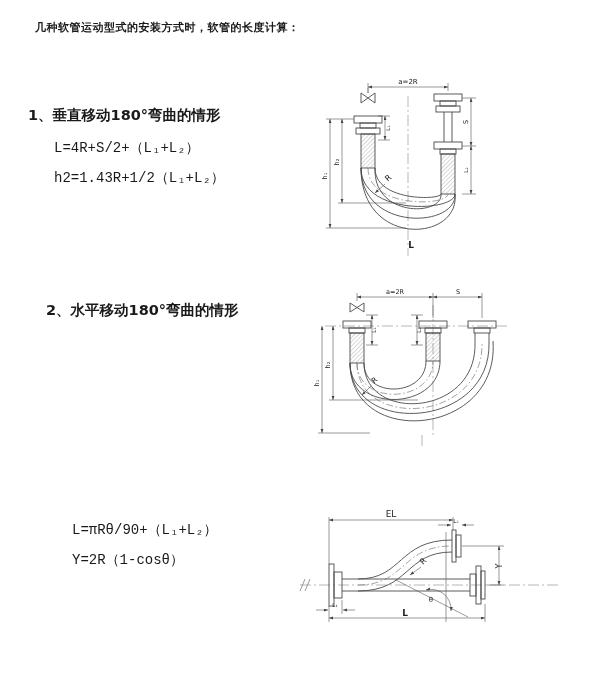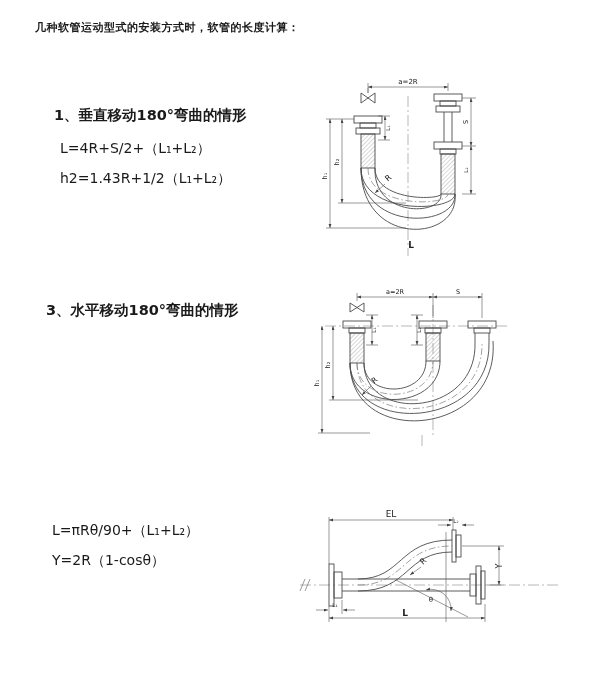--- a/index.html
+++ b/index.html
@@ -7,22 +7,22 @@
     width:600px;height:675px;position:relative;background:#ffffff;
     font-family:"DejaVu Sans","Liberation Sans",sans-serif;color:#1a1a1a;
     overflow:hidden;
   }
   .page-title{
     position:absolute;left:35px;top:20px;font-size:11px;font-weight:bold;
     letter-spacing:.5px;white-space:nowrap;
   }
   .section{position:absolute;white-space:nowrap;}
   .sec-heading{font-size:14.5px;font-weight:bold;margin:0 0 8px 0;}
-  .formula{font-size:14px;line-height:30px;margin-left:6px;}
-  #sec1{left:54px;top:106px;}
+  .formula{font-size:14px;line-height:30px;margin-left:26px;font-family:Liberation Mono, monospace;}
+  #sec1{left:28px;top:106px;}
   #sec2{left:46px;top:301px;}
   #sec3{left:46px;top:515px;}
   svg{position:absolute;overflow:visible;}
   #dia1{left:310px;top:70px;}
   #dia2{left:310px;top:285px;}
   #dia3{left:298px;top:500px;}
   .obj{stroke:#4a4a4a;stroke-width:.9;fill:none;}
   .objf{stroke:#4a4a4a;stroke-width:.9;}
   .dim{stroke:#555;stroke-width:.6;fill:none;}
   .cl{stroke:#888;stroke-width:.6;fill:none;stroke-dasharray:11 3 2 3;}
@@ -34,21 +34,21 @@
 
 <div class="page-title">几种软管运动型式的安装方式时，软管的长度计算：</div>
 
 <div class="section" id="sec1">
   <div class="sec-heading">1、垂直移动180°弯曲的情形</div>
   <div class="formula">L=4R+S/2+（L₁+L₂）</div>
   <div class="formula">h2=1.43R+1/2（L₁+L₂）</div>
 </div>
 
 <div class="section" id="sec2">
-  <div class="sec-heading">3、水平移动180°弯曲的情形</div>
+  <div class="sec-heading">2、水平移动180°弯曲的情形</div>
 </div>
 
 <div class="section" id="sec3">
   <div class="formula">L=πRθ/90+（L₁+L₂）</div>
   <div class="formula">Y=2R（1-cosθ）</div>
 </div>
 
 <svg id="dia1" width="260" height="195" viewBox="0 0 260 195">
   <defs>
     <pattern id="hz1" width="3" height="3" patternUnits="userSpaceOnUse" patternTransform="rotate(45)">

